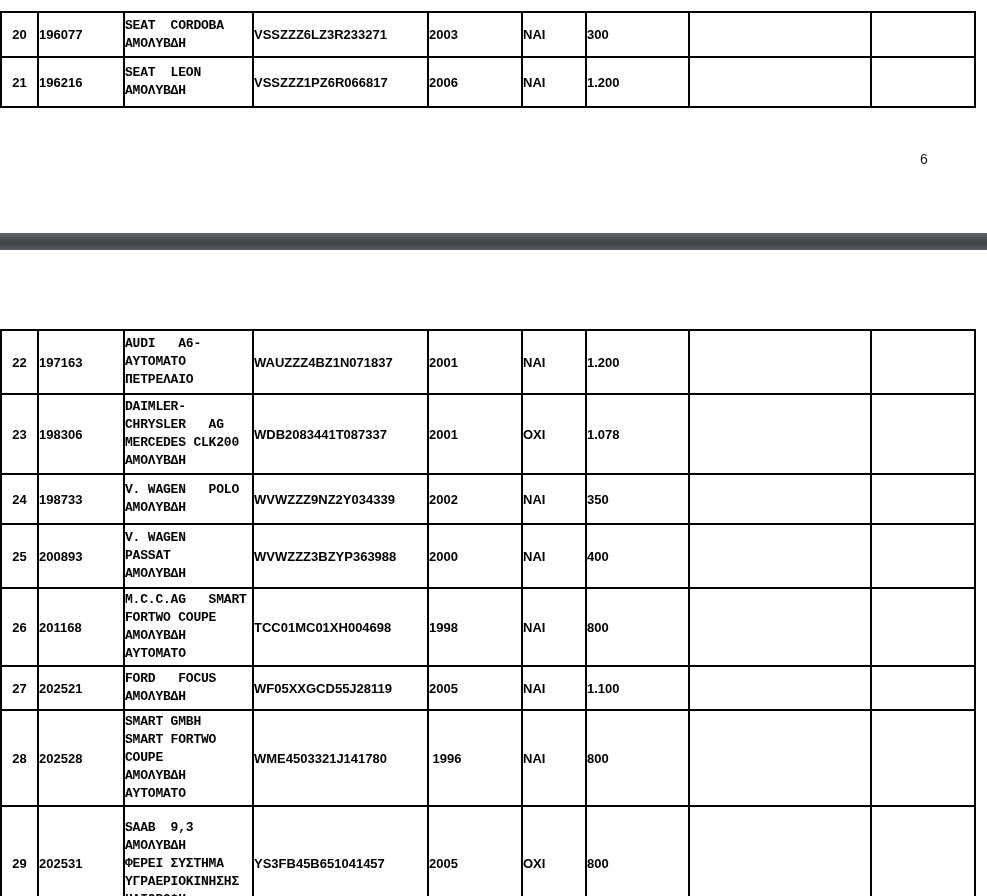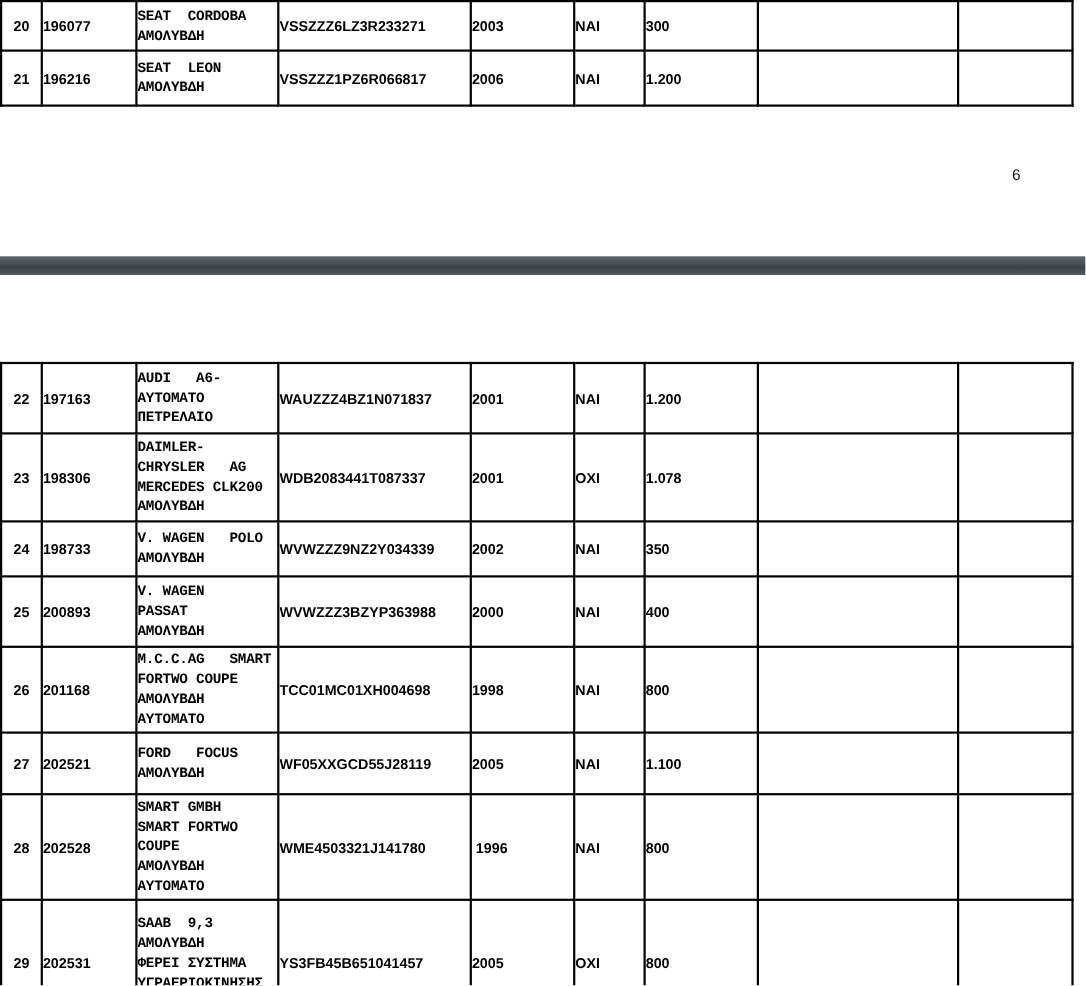--- a/index.html
+++ b/index.html
@@ -16,21 +16,21 @@
     font-family: "Liberation Sans", sans-serif;
   }
   table.doc-table {
     position: absolute;
     left: 0;
     border-collapse: collapse;
     table-layout: fixed;
     width: 974px;
     background: #ffffff;
   }
-  #table-top { top: 0px; }
+  #table-top { top: 11px; }
   #table-bottom { top: 329px; }
   table.doc-table td {
     border: 2px solid #000000;
     vertical-align: middle;
     color: #000000;
     font-weight: bold;
     font-size: 13px;
     padding: 2px 0 2px 0;
     overflow: hidden;
   }
@@ -43,21 +43,21 @@
   .c-price { padding-left: 8px; }
 
   #table-top tr:nth-child(1) { height: 45px; }
   #table-top tr:nth-child(2) { height: 50px; margin-top: 29px; }
 
   #table-bottom tr:nth-child(1) { height: 64px; }
   #table-bottom tr:nth-child(2) { height: 80px; }
   #table-bottom tr:nth-child(3) { height: 50px; }
   #table-bottom tr:nth-child(4) { height: 64px; }
   #table-bottom tr:nth-child(5) { height: 70px; }
-  #table-bottom tr:nth-child(6) { height: 56px; }
+  #table-bottom tr:nth-child(6) { height: 44px; }
   #table-bottom tr:nth-child(7) { height: 94px; }
   #table-bottom tr:nth-child(8) { height: 115px; }
 
   .page-number {
     position: absolute;
     left: 920px;
     top: 151px;
     font-size: 14px;
     font-weight: 400;
     color: #17171f;

